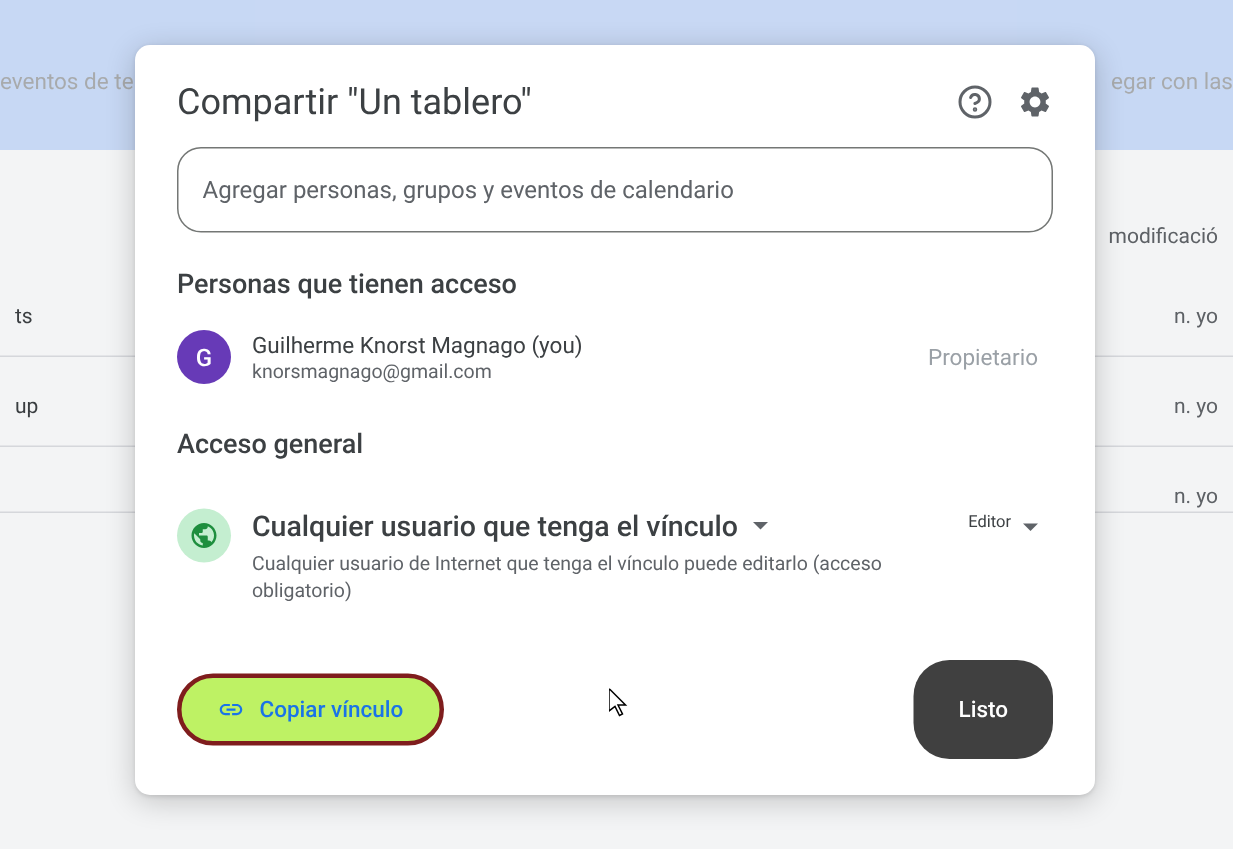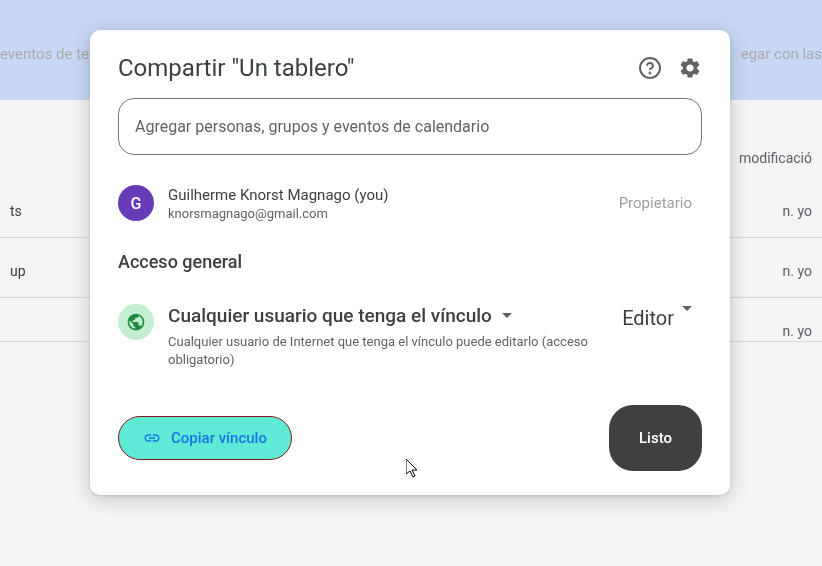--- a/index.html
+++ b/index.html
@@ -189,40 +189,40 @@
       font-weight: 500;
     }
     .access-desc {
       font-size: 13px;
       color: #5f6368;
       margin-top: 6px;
       line-height: 1.4;
     }
     .access-permission {
       display: flex;
-      align-items: flex-start;
+      align-items: flex-end;
       gap: 8px;
       cursor: pointer;
       color: #3c4043;
-      font-size: 20px;
+      font-size: 11px;
       margin-top: 2px;
       margin-right: 10px;
     }
     .dialog-footer {
       display: flex;
       justify-content: space-between;
       align-items: center;
       padding: 36px 28px 0 28px;
     }
     .copy-link-btn {
       display: flex;
       align-items: flex-end;
       gap: 10px;
-      border: 1px solid #7f1d1d;
-      background: #5eead4;
+      border: 3px solid #7f1d1d;
+      background: #bef264;
       border-radius: 24px;
       padding: 12px 24px;
       cursor: pointer;
       color: #1a73e8;
       font-size: 15px;
       font-weight: 500;
       font-family: inherit;
     }
     .done-btn {
       background: #404040;
@@ -290,20 +290,21 @@
           <path d="M19.14,12.94c0.04-0.3,0.06-0.61,0.06-0.94c0-0.32-0.02-0.64-0.07-0.94l2.03-1.58c0.18-0.14,0.23-0.41,0.12-0.61 l-1.92-3.32c-0.12-0.22-0.37-0.29-0.59-0.22l-2.39,0.96c-0.5-0.38-1.03-0.7-1.62-0.94L14.4,2.81c-0.04-0.24-0.24-0.41-0.48-0.41 h-3.84c-0.24,0-0.43,0.17-0.47,0.41L9.25,5.35C8.66,5.59,8.12,5.92,7.63,6.29L5.24,5.33c-0.22-0.08-0.47,0-0.59,0.22L2.74,8.87 C2.62,9.08,2.66,9.34,2.86,9.48l2.03,1.58C4.84,11.36,4.8,11.69,4.8,12s0.02,0.64,0.07,0.94l-2.03,1.58 c-0.18,0.14-0.23,0.41-0.12,0.61l1.92,3.32c0.12,0.22,0.37,0.29,0.59,0.22l2.39-0.96c0.5,0.38,1.03,0.7,1.62,0.94l0.36,2.54 c0.05,0.24,0.24,0.41,0.48,0.41h3.84c0.24,0,0.44-0.17,0.47-0.41l0.36-2.54c0.59-0.24,1.13-0.56,1.62-0.94l2.39,0.96 c0.22,0.08,0.47,0,0.59-0.22l1.92-3.32c0.12-0.22,0.07-0.47-0.12-0.61L19.14,12.94z M12,15.6c-1.98,0-3.6-1.62-3.6-3.6 s1.62-3.6,3.6-3.6s3.6,1.62,3.6,3.6S13.98,15.6,12,15.6z"></path>
         </svg>
       </div>
     </div>
   </div>
 
   <div class="input-container">
     <input type="text" class="text-input" placeholder="Agregar personas, grupos y eventos de calendario" style="">
   </div>
 
+  <div class="section-title">Personas que tienen acceso</div>
 
   <div class="person-row">
     <div class="avatar">G</div>
     <div class="person-info">
       <div class="person-name">Guilherme Knorst Magnago (you)</div>
       <div class="person-email">knorsmagnago@gmail.com</div>
     </div>
     <div class="person-role">Propietario</div>
   </div>
 

